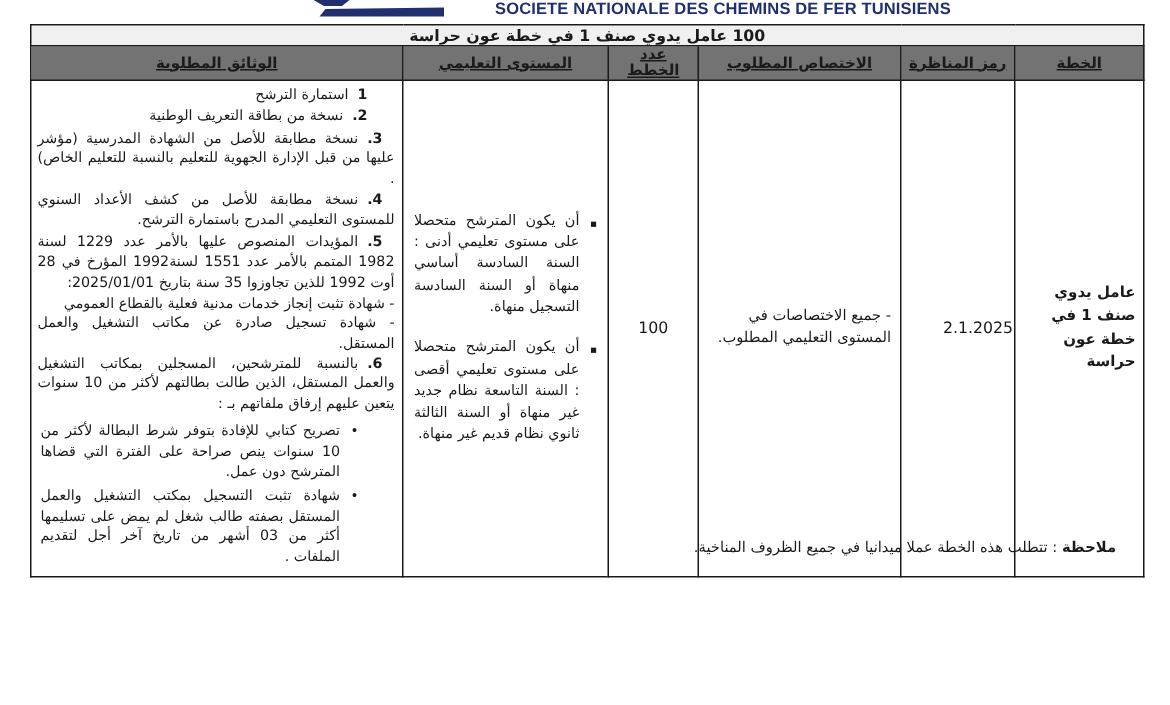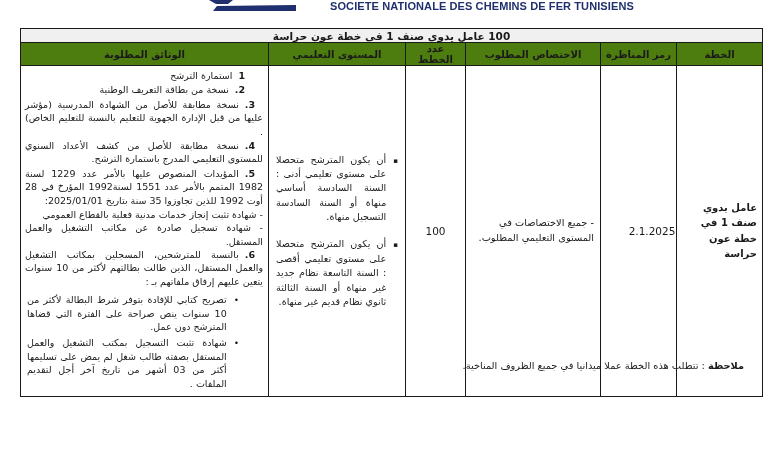--- a/index.html
+++ b/index.html
@@ -16,31 +16,31 @@
   .brand-logo { position:absolute; left:207px; top:0; width:90px; height:13px; }
   .brand-name {
     position:absolute; left:330px; top:0;
     font-family:"Liberation Sans", sans-serif;
     font-weight:bold; font-size:11px; letter-spacing:0.1px;
     color:#20306e; white-space:nowrap;
   }
 
   
   table.main {
-    position:absolute; left:20px; top:28px; width:742px;
+    position:absolute; left:20px; top:16px; width:742px;
     border-collapse:collapse; direction:rtl; table-layout:fixed;
   }
   table.main td, table.main th { border:1px solid #1a1a1a; }
   .title-row td {
     background:#f0f0f0; text-align:center; font-weight:bold;
     font-size:10.5px; height:14px; padding:0 2px;
   }
   .head-row th {
     font-weight:bold; font-size:10px; height:15px;
-    padding:0 2px; text-align:center; vertical-align:middle; background:#4d7c0f;
+    padding:0 2px; text-align:center; vertical-align:middle; background:#737373;text-decoration:underline;
   }
   .body-row td { vertical-align:middle; height:297px; background:#fff; }
 
   td.c-plan { text-align:right; font-weight:bold; font-size:10px; line-height:1.55; padding:0 5px; }
   td.c-code { text-align:center; font-size:10.5px;padding-left:27px; }
   td.c-spec { text-align:right; font-size:9.8px; line-height:1.5; padding:0 6px; }
   td.c-count { text-align:center; font-size:10.5px; }
   td.c-level { padding:0 7px; font-size:9.6px; }
   td.c-docs { vertical-align:top; padding:3px 5px 3px 4px; font-size:9.5px;margin-left:28px; }
 

